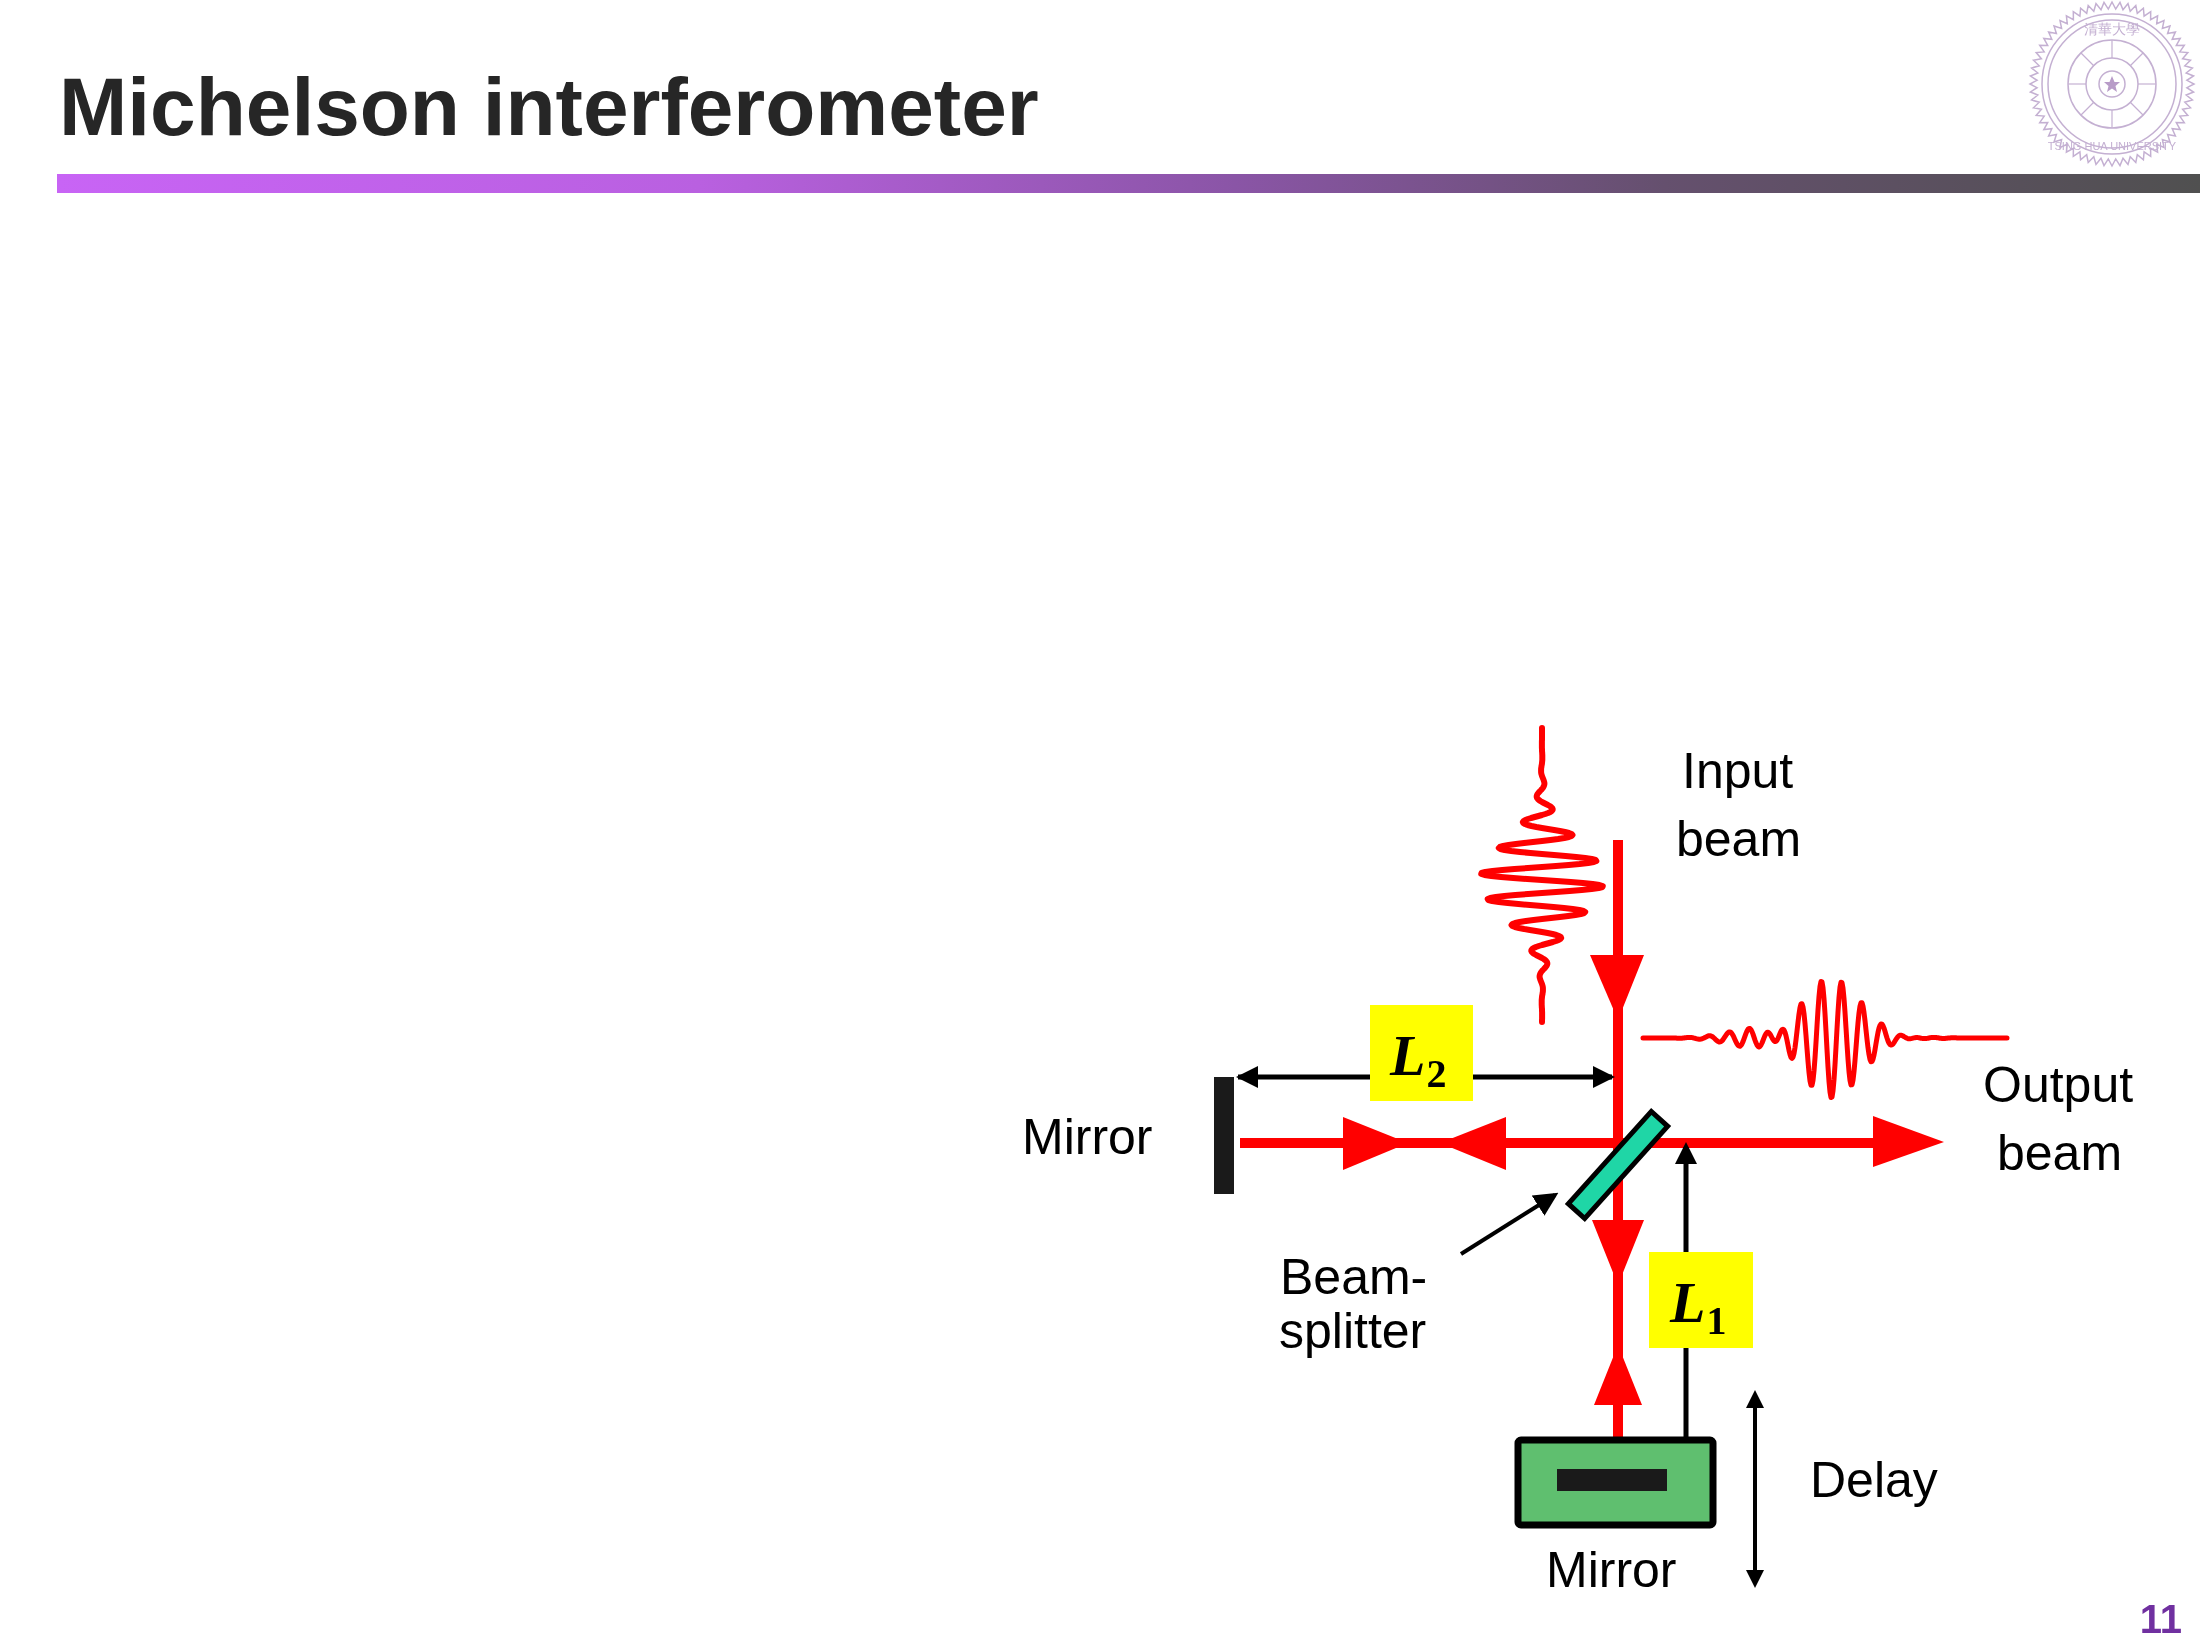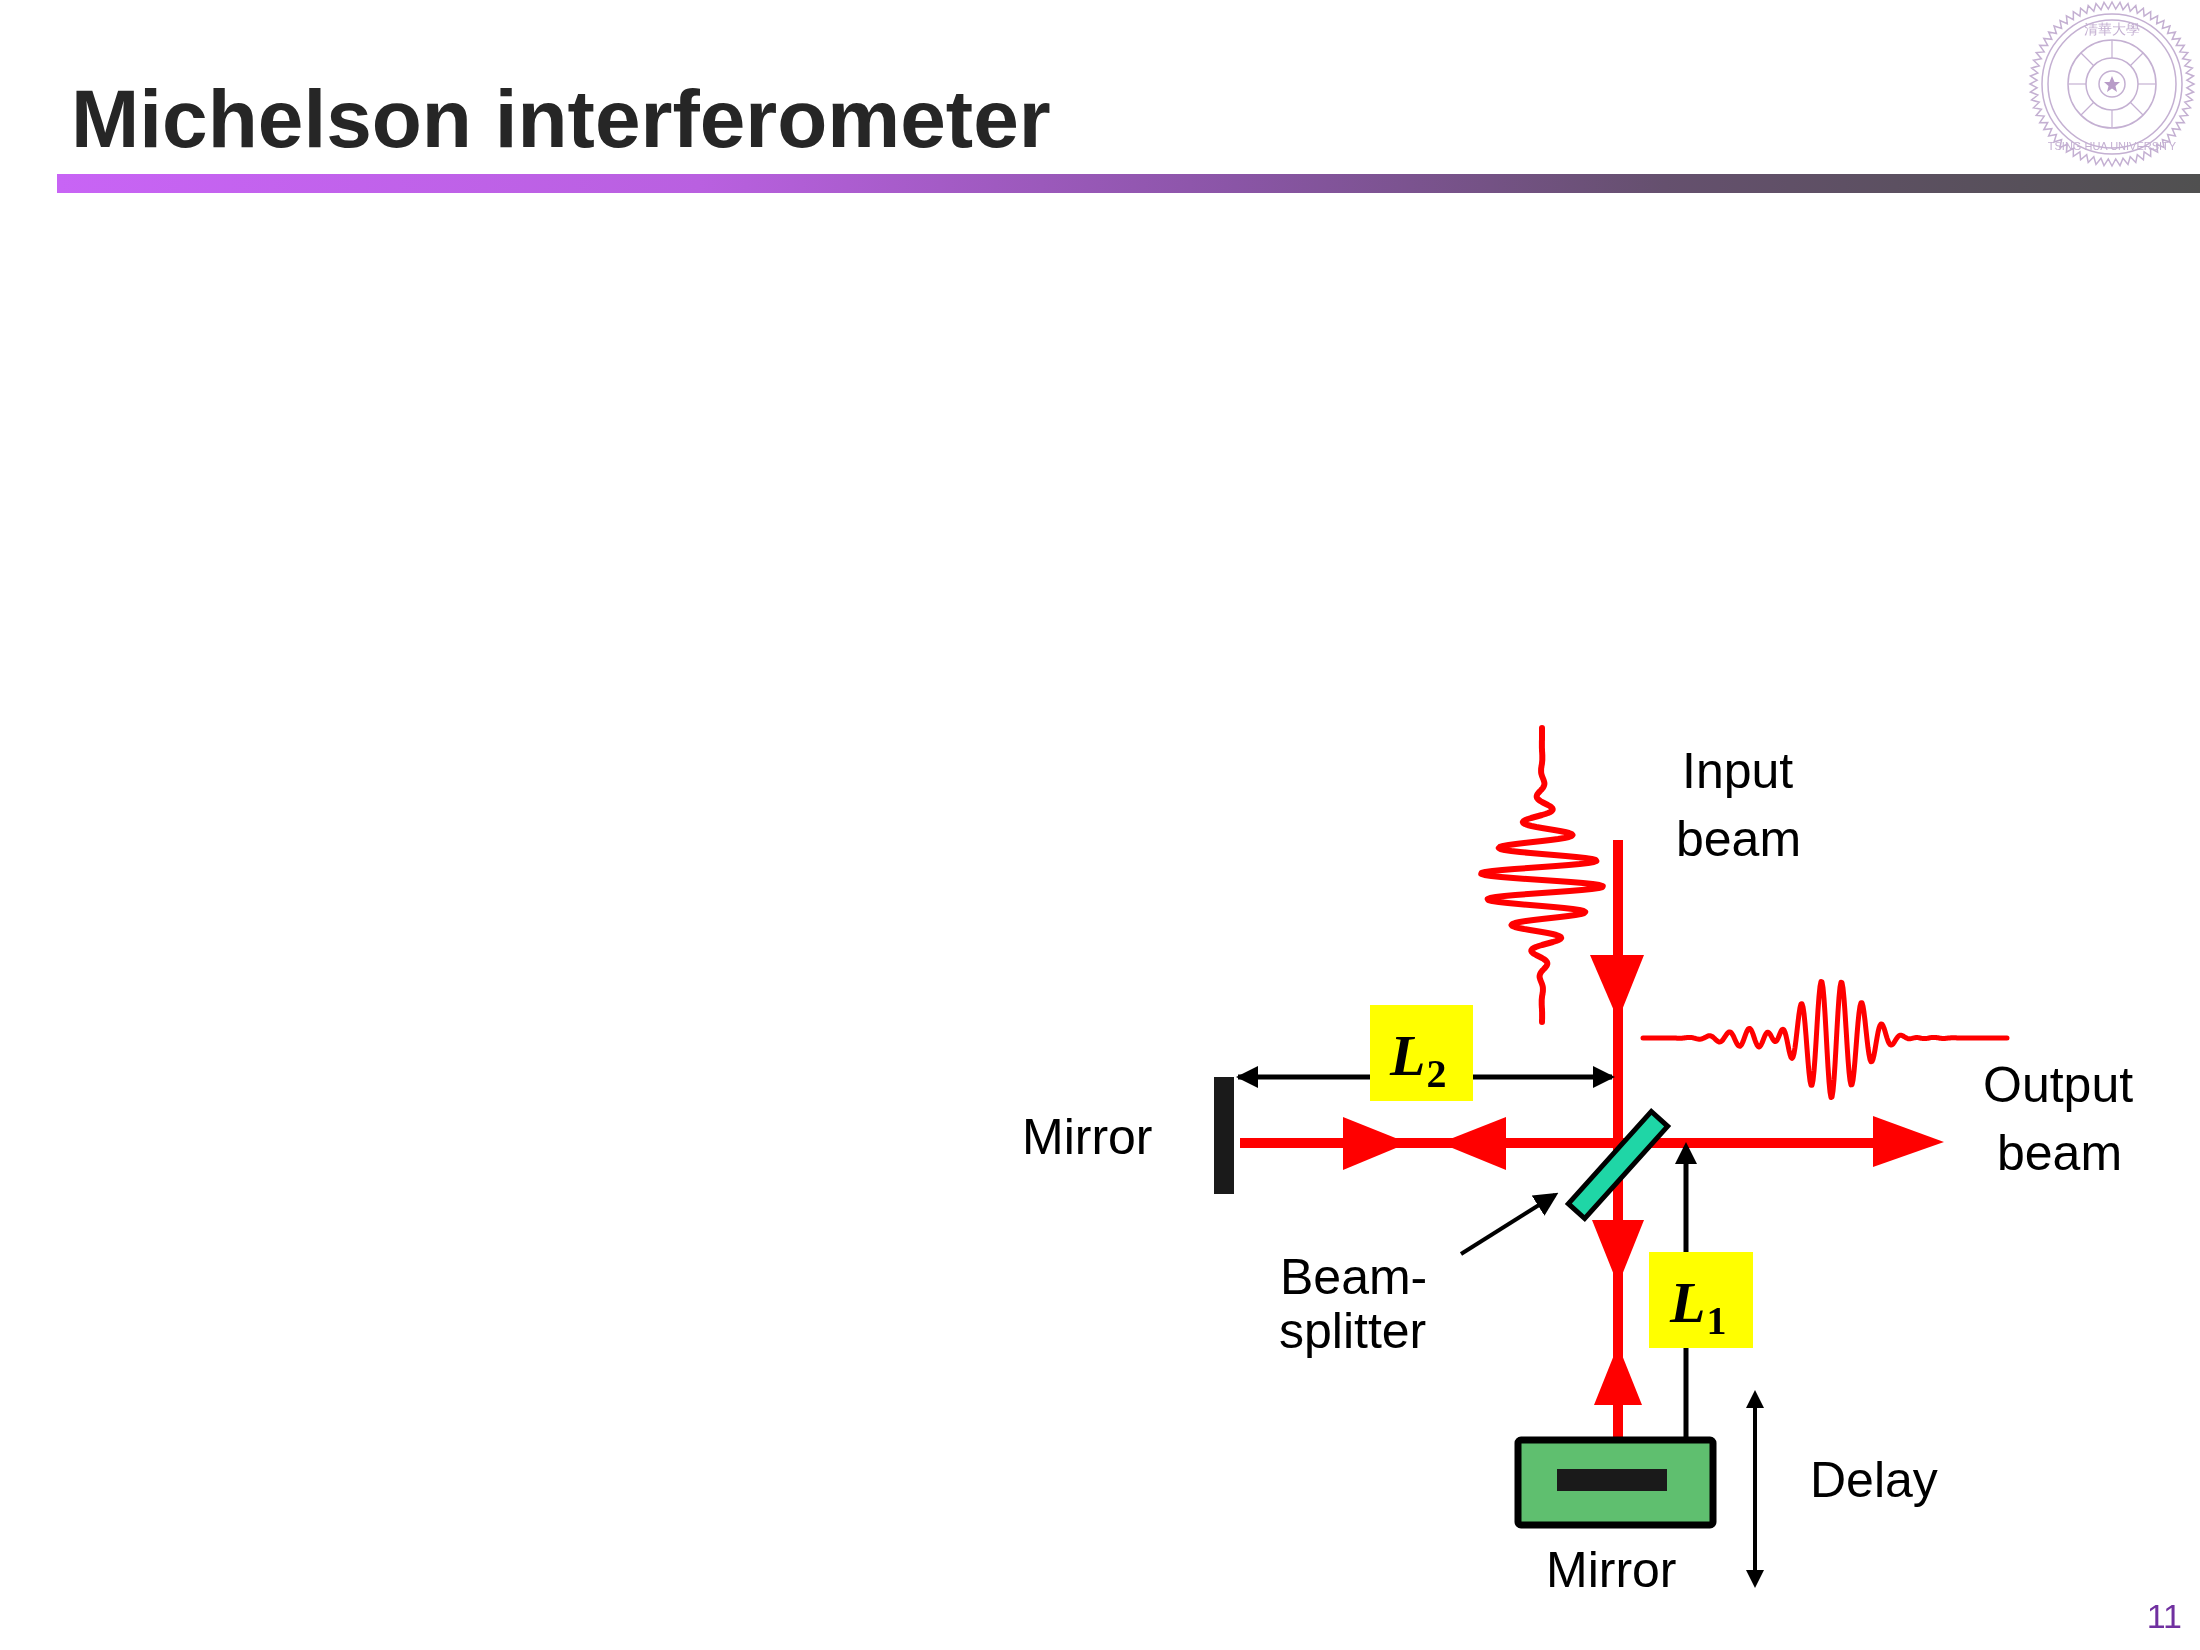--- a/index.html
+++ b/index.html
@@ -1,29 +1,29 @@
 <!DOCTYPE html>
 <html><head>
   <meta charset="utf-8">
   <style>
     html, body { margin: 0; padding: 0; background: #ffffff; }
     body { width: 2200px; height: 1650px; position: relative; overflow: hidden; font-family: "Liberation Sans", sans-serif; }
     .title {
       position: absolute; left: 55px; top: 62px;
       font-family: "Liberation Sans", sans-serif; font-weight: bold; font-size: 82px; color: #262626; letter-spacing: 0px;
-      margin: 16px; line-height: 1;
+      margin: 4px; line-height: 1;
     }
     .title-bar {
       position: absolute; left: 57px; top: 174px; width: 2143px; height: 19px;
       background: linear-gradient(to right, #c864f5 0%, #b960e0 30%, #8a55a6 55%, #65506e 75%, #505050 100%);
     }
     .seal { position: absolute; left: 2020px; top: 0px; width: 180px; height: 168px; }
     .page-number {
       position: absolute; right: 18px; top: 1597px;
-      font-family: "Liberation Sans", sans-serif; font-weight: normal; font-size: 34px; color: #7030a0;
+      font-family: "Liberation Sans", sans-serif; font-weight: bold; font-size: 40px; color: #7030a0;
     }
     .diagram { position: absolute; left: 0; top: 0; width: 2200px; height: 1650px; }
     .lbl { font-family: "Liberation Sans", sans-serif; font-size: 50px; fill: #000; }
     .math { font-family: "Liberation Serif", serif; font-weight: bold; font-style: italic; fill: #000; }
     .sub { font-family: "Liberation Serif", serif; font-weight: bold; font-style: normal; fill: #000; }
   </style>
 </head>
 <body>
 
 <h1 class="title">Michelson interferometer</h1>

